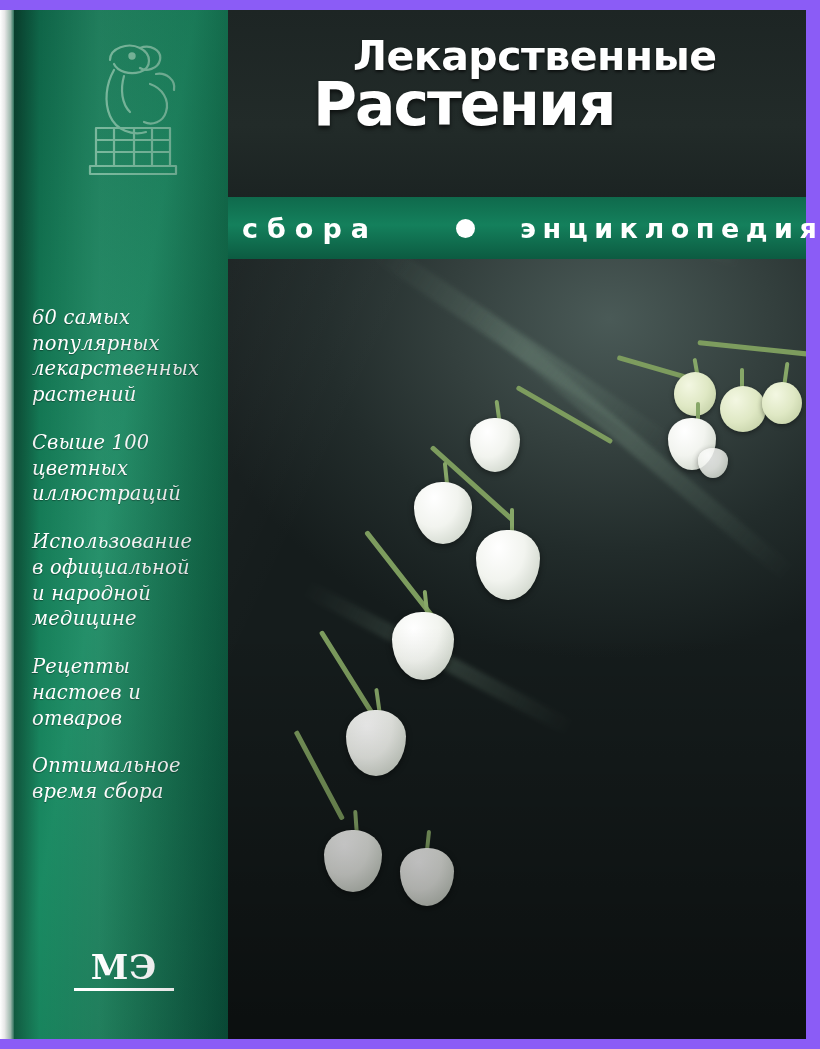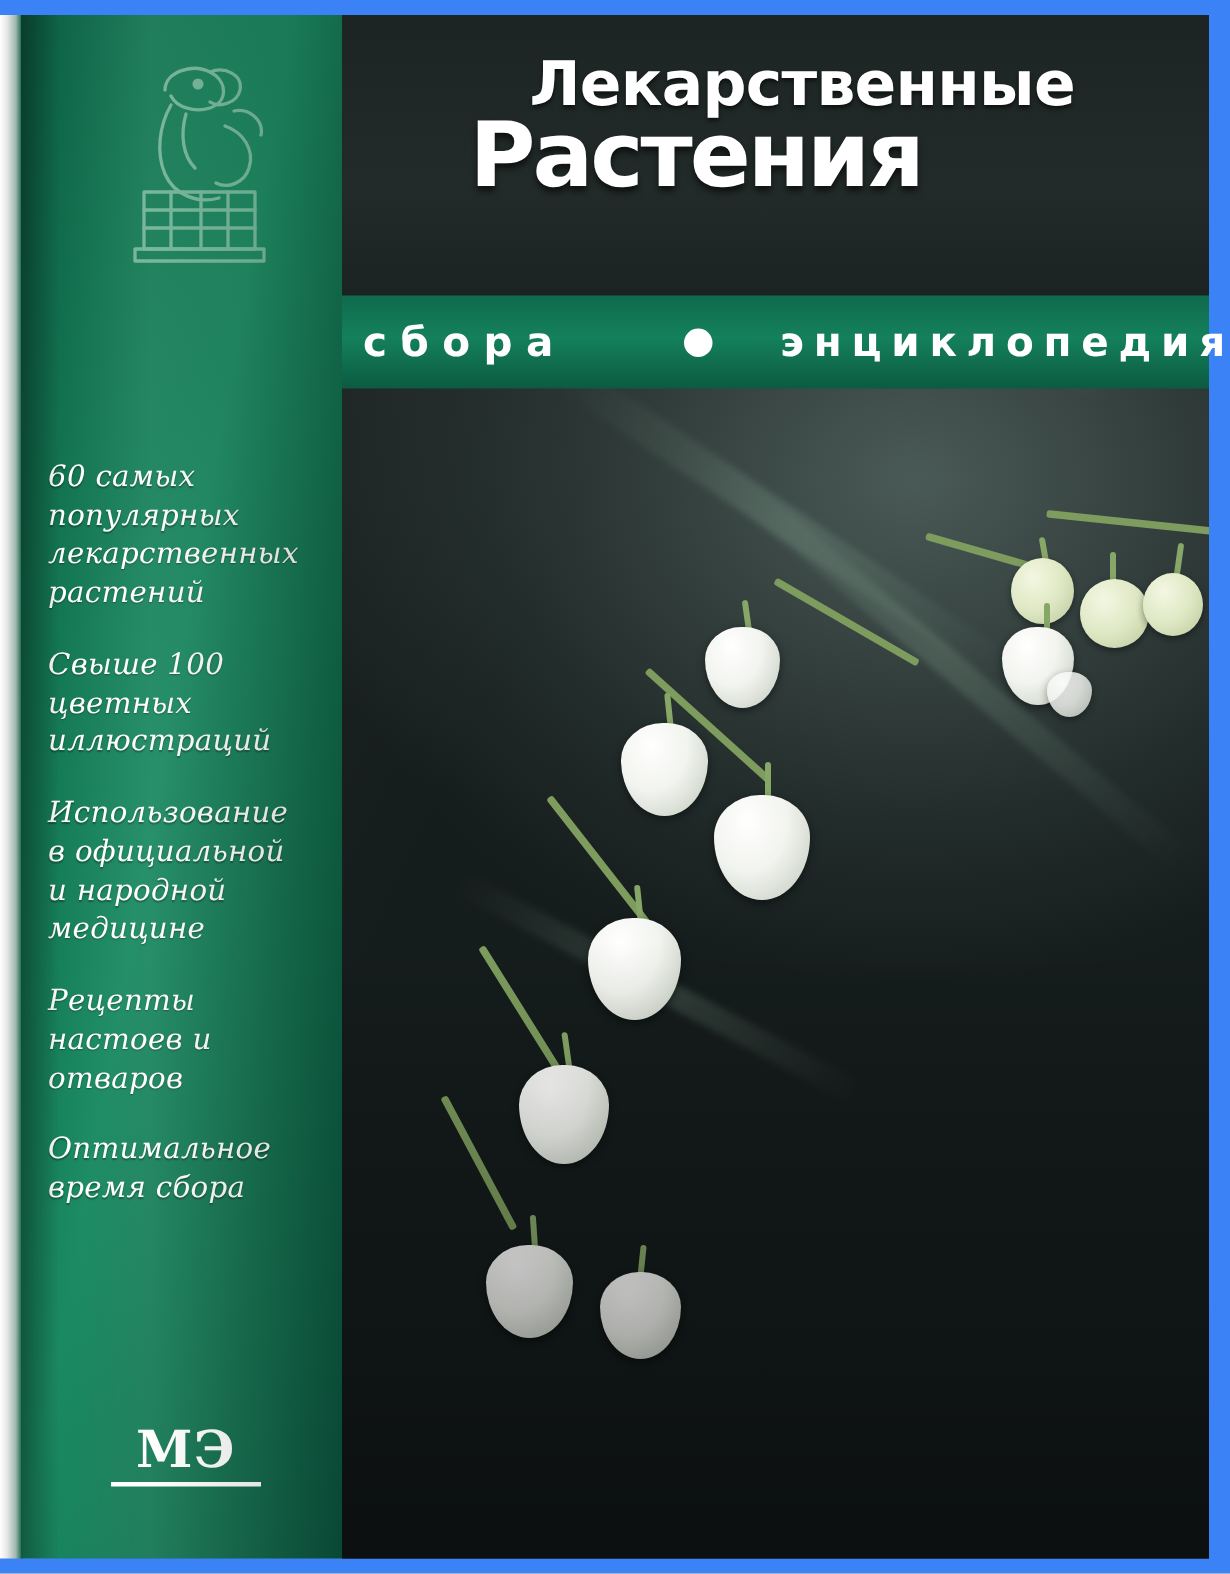--- a/index.html
+++ b/index.html
@@ -11,21 +11,21 @@
     width: 820px;
     height: 1049px;
     font-family: "Liberation Sans", sans-serif;
     overflow: hidden;
   }
 
   .cover {
     position: relative;
     width: 820px;
     height: 1049px;
-    background: #3b82f6;
+    background: #8b5cf6;
     overflow: hidden;
   }
 
   
   .left-panel {
     position: absolute;
     left: 14px;
     top: 10px;
     width: 214px;
     height: 1029px;

